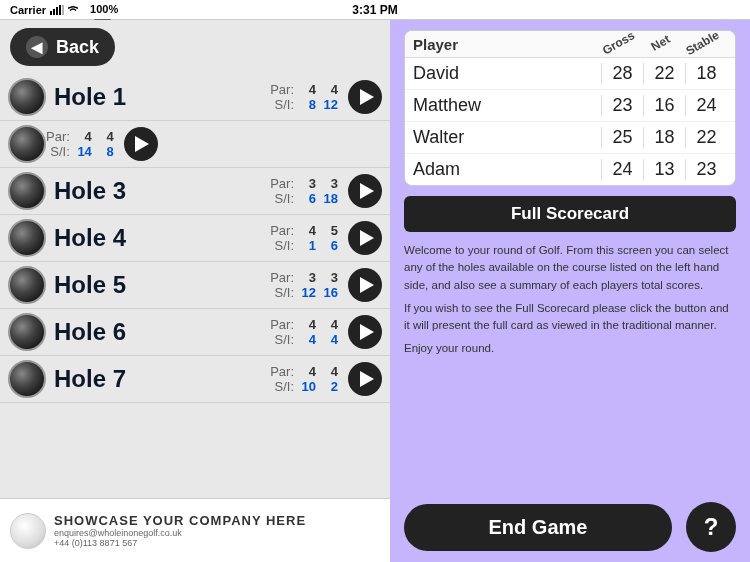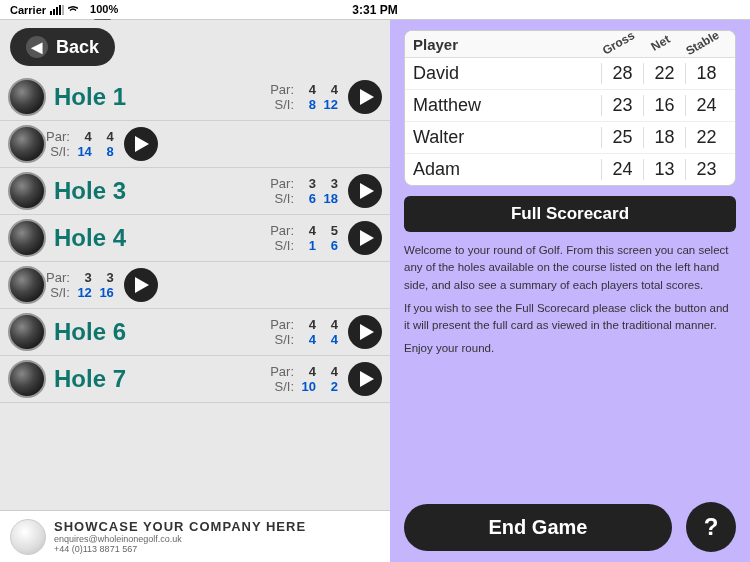--- a/index.html
+++ b/index.html
@@ -81,21 +81,21 @@
       width: 38px;
       height: 38px;
       border-radius: 50%;
       background: radial-gradient(circle at 35% 35%, #888, #444 40%, #222 70%, #111);
       border: 2px solid #999;
       flex-shrink: 0;
     }
     .hole-name {
       font-size: 24px;
       font-weight: 600;
-      color: #0f766e;
+      color: #0f172a;
       margin-left: 8px;
       flex: 1;
     }
     .hole-stats {
       display: flex;
       flex-direction: column;
       align-items: flex-end;
       margin-right: 10px;
       font-size: 13px;
       color: #333;
@@ -132,21 +132,21 @@
     .logo-bar {
       position: absolute;
       bottom: 0;
       left: 0;
       width: 390px;
       background: #fff;
       display: flex;
       align-items: center;
       padding: 6px 10px;
       border-top: 1px solid #ccc;
-      height: 52px;
+      height: 64px;
     }
     .logo-ball {
       width: 36px;
       height: 36px;
       border-radius: 50%;
       background: radial-gradient(circle at 40% 35%, #fff, #ddd 60%, #bbb);
       border: 1px solid #ccc;
       flex-shrink: 0;
     }
     .logo-text {
@@ -388,20 +388,21 @@
         <span class="hole-stat-val blue">1</span>
         <span class="hole-stat-val blue">6</span>
       </div>
     </div>
     <div class="play-btn">
       <div class="play-triangle"></div>
     </div>
   </div>
         <div class="hole-row">
     <div class="hole-icon"></div>
+    <div class="hole-name">Hole 5</div>
     <div class="hole-stats">
       <div class="hole-stat-row">
         <span class="hole-stat-label">Par:</span>
         <span class="hole-stat-val">3</span>
         <span class="hole-stat-val">3</span>
       </div>
       <div class="hole-stat-row">
         <span class="hole-stat-label">S/I:</span>
         <span class="hole-stat-val blue">12</span>
         <span class="hole-stat-val blue">16</span>

